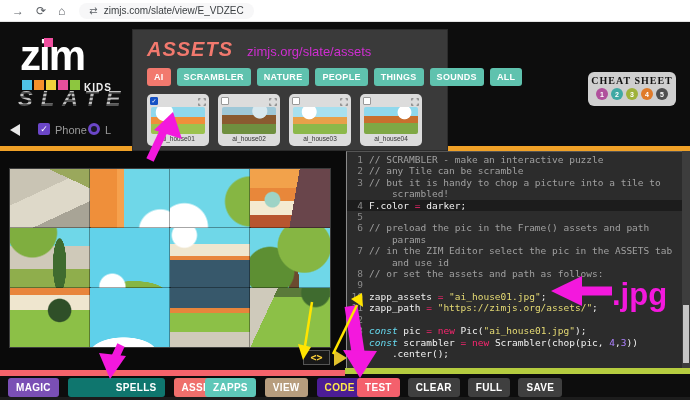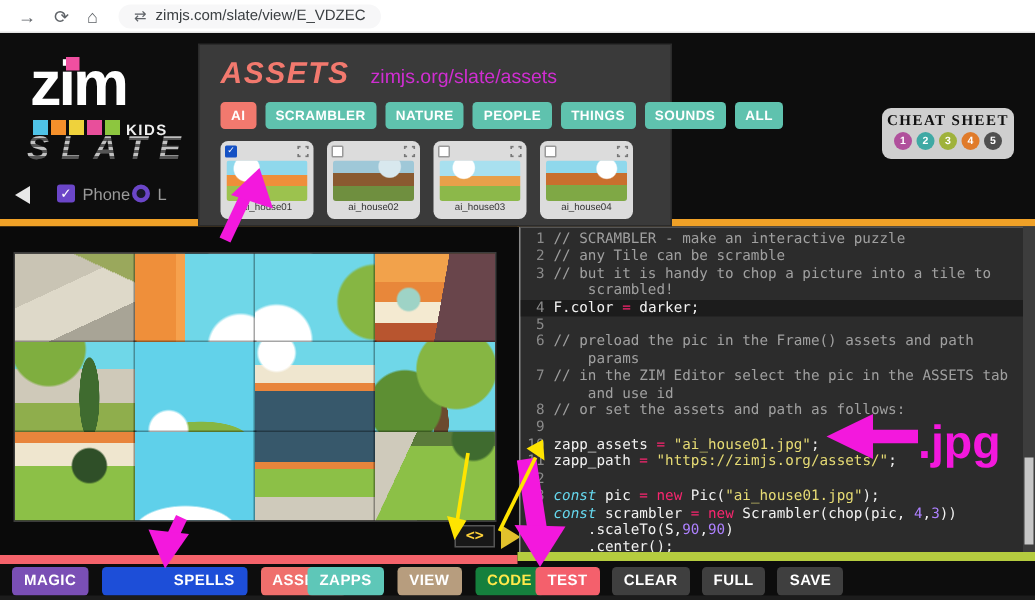--- a/index.html
+++ b/index.html
@@ -279,38 +279,37 @@
       <div class="crow"><span class="gut"></span><span><span class="cm">    params</span></span></div>
       <div class="crow"><span class="gut">7</span><span><span class="cm">// in the ZIM Editor select the pic in the ASSETS tab</span></span></div>
       <div class="crow"><span class="gut"></span><span><span class="cm">    and use id</span></span></div>
       <div class="crow"><span class="gut">8</span><span><span class="cm">// or set the assets and path as follows:</span></span></div>
       <div class="crow"><span class="gut">9</span><span></span></div>
       <div class="crow"><span class="gut">10</span><span><span class="pl">zapp_assets </span><span class="op">=</span><span class="pl"> </span><span class="st">"ai_house01.jpg"</span><span class="pl">;</span></span></div>
       <div class="crow"><span class="gut">11</span><span><span class="pl">zapp_path </span><span class="op">=</span><span class="pl"> </span><span class="st">"https://zimjs.org/assets/"</span><span class="pl">;</span></span></div>
       <div class="crow"><span class="gut">12</span><span></span></div>
       <div class="crow"><span class="gut">13</span><span><span class="kw">const</span><span class="pl"> pic </span><span class="op">=</span><span class="pl"> </span><span class="op">new</span><span class="pl"> Pic(</span><span class="st">"ai_house01.jpg"</span><span class="pl">);</span></span></div>
       <div class="crow"><span class="gut">14</span><span><span class="kw">const</span><span class="pl"> scrambler </span><span class="op">=</span><span class="pl"> </span><span class="op">new</span><span class="pl"> Scrambler(chop(pic, </span><span class="nu">4</span><span class="pl">,</span><span class="nu">3</span><span class="pl">))</span></span></div>
-      <div class="crow"><span class="gut"></span><span><span class="pl">    .scaleTo(S,</span><span class="nu">90</span><span class="pl">,</span><span class="nu">90</span><span class="pl">)</span></span></div>
       <div class="crow"><span class="gut"></span><span><span class="pl">    .center();</span></span></div>
     </div>
   <div id="ed-scrollbar">
     <div id="ed-thumb"></div>
   </div>
 
   <div id="salmon-bar"></div>
   <div id="green-bar"></div>
   <div id="group-left" class="btn-group">
       <button class="tb-btn" style="background: rgb(122, 79, 181);">MAGIC</button>
-      <button class="tb-btn" style="background: #1d4ed8; padding-left: 48px;">SPELLS</button>
+      <button class="tb-btn" style="background: #0f766e; padding-left: 48px;">SPELLS</button>
       <button class="tb-btn" style="background: rgb(239, 111, 108);">ASSETS</button>
     </div>
   <div id="group-mid" class="btn-group">
       <button class="tb-btn" style="background: rgb(94, 199, 184);">ZAPPS</button>
       <button class="tb-btn" style="background: rgb(183, 157, 126);">VIEW</button>
-      <button class="tb-btn" style="background: #15803d; color: rgb(255, 233, 74);">CODE</button>
+      <button class="tb-btn" style="background: #4c1d95; color: rgb(255, 233, 74);">CODE</button>
     </div>
   <div id="group-right" class="btn-group">
       <button class="tb-btn" style="background: rgb(244, 96, 108);">TEST</button>
       <button class="tb-btn" style="background: rgb(63, 63, 63);">CLEAR</button>
       <button class="tb-btn" style="background: rgb(63, 63, 63);">FULL</button>
       <button class="tb-btn" style="background: rgb(63, 63, 63);">SAVE</button>
       <button class="tb-btn" style="background: rgb(63, 63, 63); margin-top: 44px;">SHARE</button>
     </div>
   <div id="bottom-strip"></div>
 

